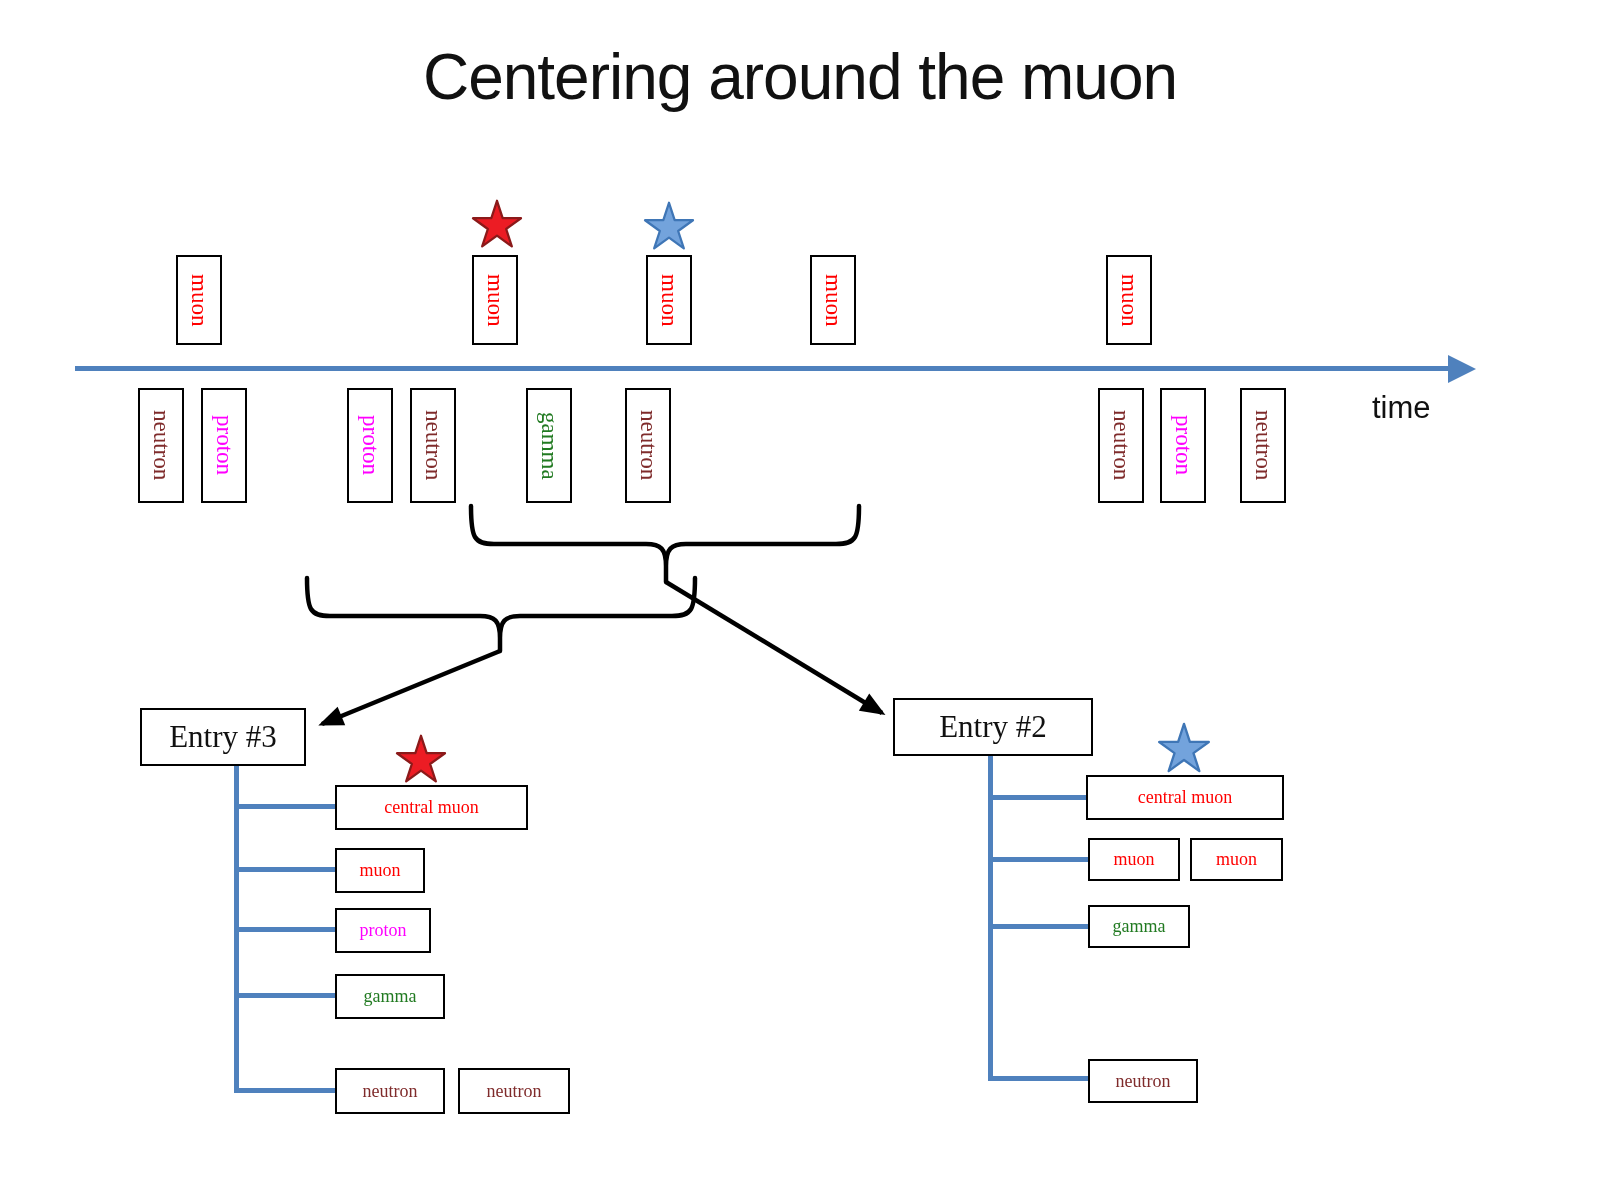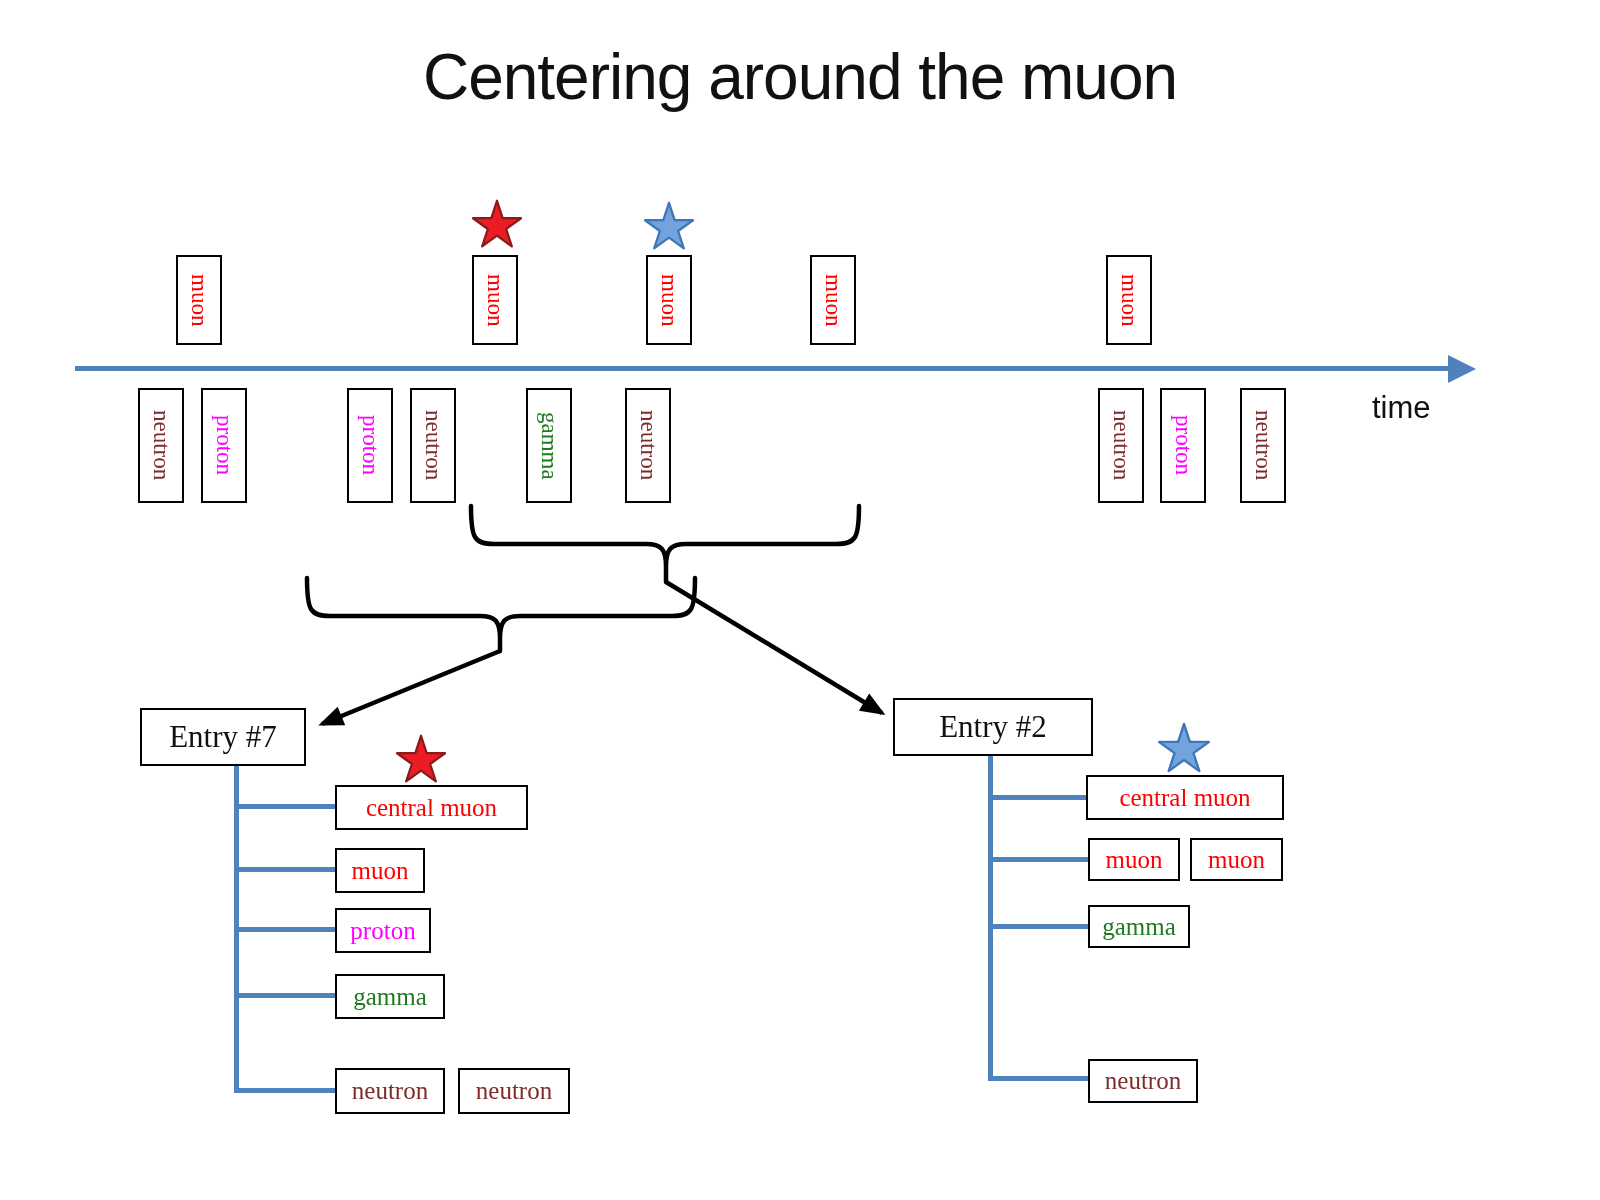--- a/index.html
+++ b/index.html
@@ -29,21 +29,21 @@
     display:flex; align-items:center; justify-content:center;
     writing-mode:vertical-rl; text-orientation:mixed;
     font-size:23px; box-sizing:border-box;
   }
   .vbox.up  { top:255px; height:90px; }
   .vbox.dn  { top:388px; height:115px; }
   
   .hbox {
     position:absolute; border:2px solid #000; background:#fff;
     display:flex; align-items:center; justify-content:center;
-    font-size:25px; box-sizing:border-box;
+    font-size:18px; box-sizing:border-box;
   }
   .entrybox {
     position:absolute; border:2px solid #000; background:#fff;
     display:flex; align-items:center; justify-content:center;
     font-size:31px; color:#111; box-sizing:border-box;
   }
   
   .muon    { color:#ff0000; }
   .proton  { color:#ff00ff; }
   .gamma   { color:#217a21; }
@@ -99,21 +99,21 @@
     <path d="M 666 582 L 882 713" fill="none" stroke="#000" stroke-width="4.5" marker-end="url(#ah)"></path>
   </svg>
 
   <svg class="star" style="left:467px; top:197px" width="60" height="58" viewBox="-1.1 -1.15 2.2 2.3">
     <polygon points="0,-1 0.2245,-0.309 0.9511,-0.309 0.3633,0.118 0.5878,0.809 0,0.382 -0.5878,0.809 -0.3633,0.118 -0.9511,-0.309 -0.2245,-0.309" fill="#ec1c24" stroke="#8b1a1a" stroke-width="0.09" stroke-linejoin="round"></polygon>
   </svg>
   <svg class="star" style="left:639px; top:199px" width="60" height="58" viewBox="-1.1 -1.15 2.2 2.3">
     <polygon points="0,-1 0.2245,-0.309 0.9511,-0.309 0.3633,0.118 0.5878,0.809 0,0.382 -0.5878,0.809 -0.3633,0.118 -0.9511,-0.309 -0.2245,-0.309" fill="#73a3dc" stroke="#3f76b6" stroke-width="0.09" stroke-linejoin="round"></polygon>
   </svg>
 
-  <div class="entrybox" style="left:140px; top:708px; width:166px; height:58px;">Entry #7</div>
+  <div class="entrybox" style="left:140px; top:708px; width:166px; height:58px;">Entry #3</div>
 
   <div class="tline" style="left:234px; top:766px; width:5px;  height:327px;"></div>
   <div class="tline" style="left:234px; top:804px; width:101px; height:5px;"></div>
   <div class="tline" style="left:234px; top:867px; width:101px; height:5px;"></div>
   <div class="tline" style="left:234px; top:927px; width:101px; height:5px;"></div>
   <div class="tline" style="left:234px; top:993px; width:101px; height:5px;"></div>
   <div class="tline" style="left:234px; top:1088px; width:101px; height:5px;"></div>
 
   <svg class="star" style="left:391px; top:732px" width="60" height="58" viewBox="-1.1 -1.15 2.2 2.3">
     <polygon points="0,-1 0.2245,-0.309 0.9511,-0.309 0.3633,0.118 0.5878,0.809 0,0.382 -0.5878,0.809 -0.3633,0.118 -0.9511,-0.309 -0.2245,-0.309" fill="#ec1c24" stroke="#8b1a1a" stroke-width="0.09" stroke-linejoin="round"></polygon>

